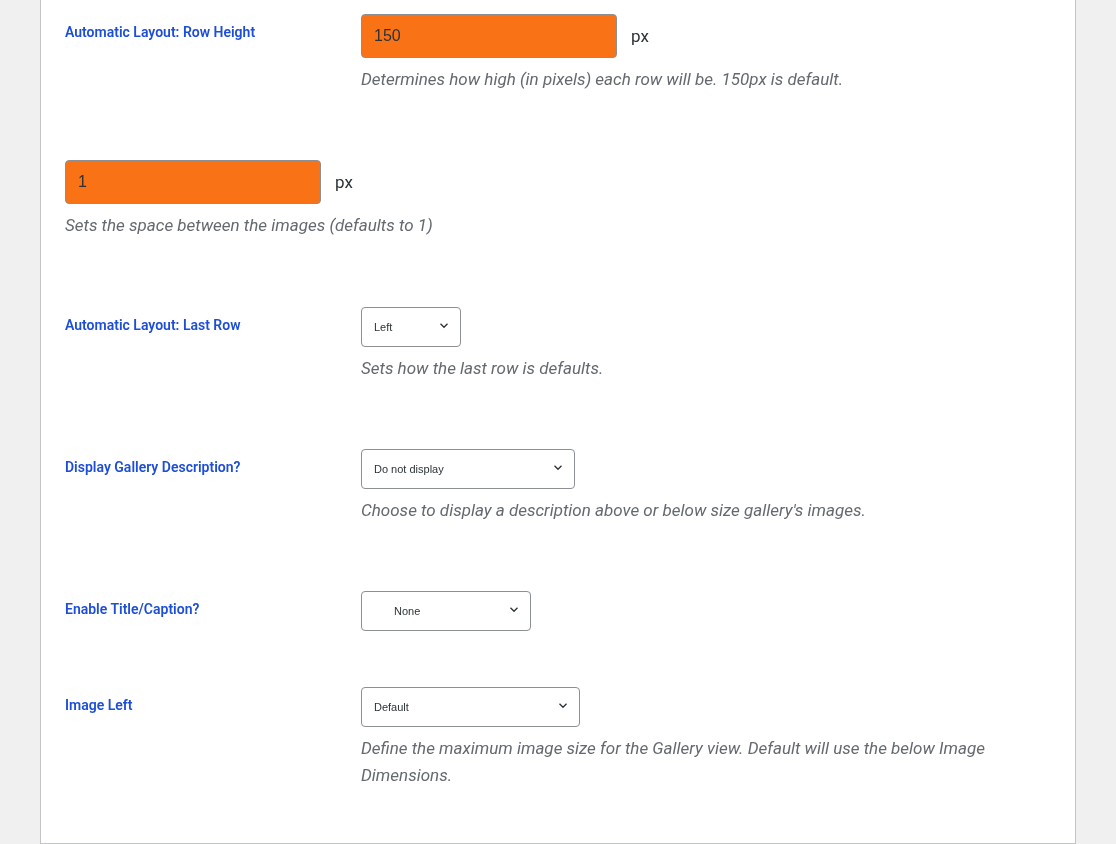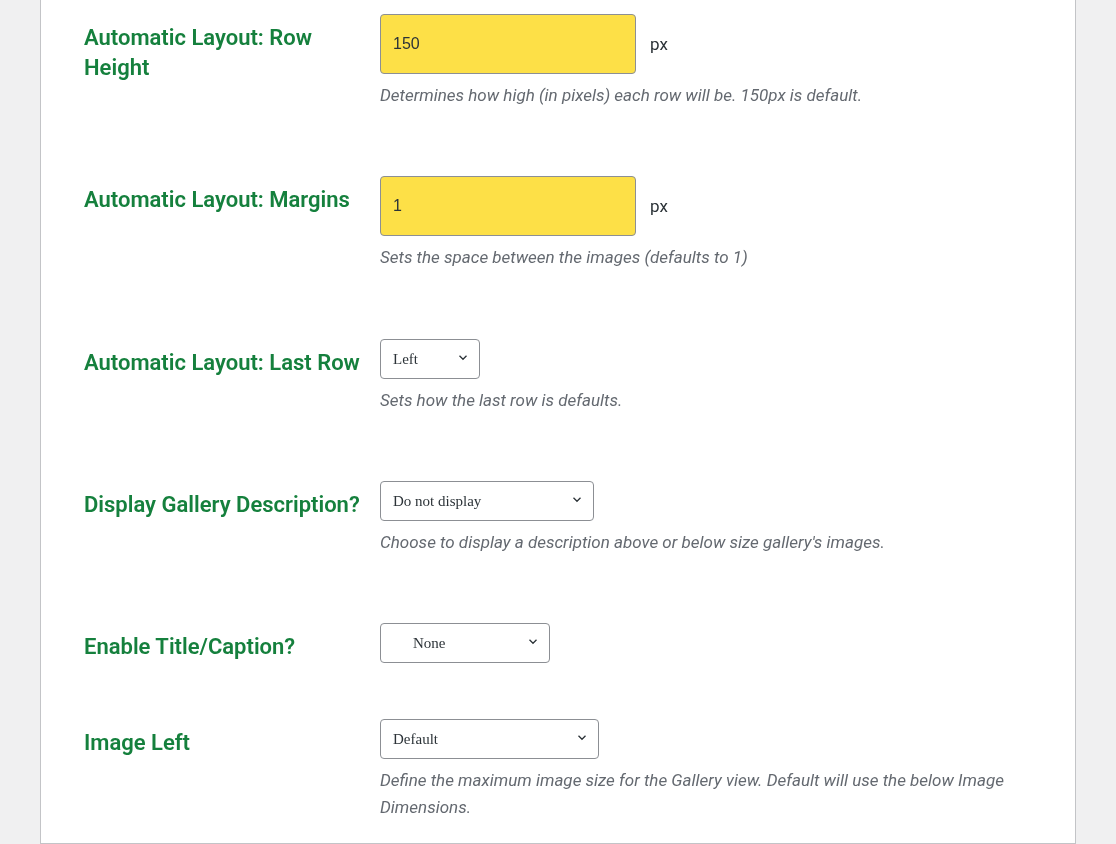--- a/index.html
+++ b/index.html
@@ -29,46 +29,45 @@
 
   .form-row {
     display: flex;
     align-items: flex-start;
     padding-top: 14px;
   }
   .label-col {
     width: 296px;
     flex: 0 0 296px;
     font-weight: 600;
-    font-size: 22px;
+    font-size: 14px;
     line-height: 1.35;
     padding-top: 9px;
-    color: #15803d;
-    margin-left: 19px;
+    color: #1d4ed8;
   }
   .field-col {
     flex: 1 1 auto;
     padding-bottom: 4px;
   }
 
   .ctl-line {
     display: flex;
     align-items: center;
     flex-wrap: wrap;
     gap: 10px 14px;
   }
 
   input.text-input {
     height: 42px;
     border: 1px solid #8c8f94;
     border-radius: 4px;
-    padding: 8px 12px;
+    padding: 0 12px;
     font-size: 16px;
     color: #2c3338;
-    background: #fde047;
+    background: #f97316;
     box-shadow: 0 0 0 transparent;
   }
   .w-230 { width: 230px; }
 
   .unit {
     font-size: 17px;
     color: #2c3338;
     text-align: right;
   }
 
@@ -78,24 +77,23 @@
   }
   .select-wrap select {
     -webkit-appearance: none;
     -moz-appearance: none;
     appearance: none;
     height: 40px;
     border: 1px solid #8c8f94;
     border-radius: 4px;
     background: #fff;
     padding: 0 40px 0 12px;
-    font-size: 15px;
+    font-size: 11px;
     color: #2c3338;
     cursor: pointer;
-    font-family: Liberation Serif, serif;
   }
   .select-wrap .chev {
     position: absolute;
     right: 10px;
     top: 50%;
     transform: translateY(-50%);
     pointer-events: none;
     color: #2c3338;
   }
   .w-100 select { width: 100px; }
@@ -131,21 +129,20 @@
           <input class="text-input w-230" type="text" value="150" style="">
           <span class="unit">px</span>
         </div>
         <div class="help">Determines how high (in pixels) each row will be. 150px is default.</div>
       </div>
     </div>
 
     <div class="gap-after"></div>
 
     <div class="form-row">
-      <div class="label-col">Automatic Layout: Margins</div>
       <div class="field-col">
         <div class="ctl-line">
           <input class="text-input w-230" type="text" value="1" style="">
           <span class="unit">px</span>
         </div>
         <div class="help">Sets the space between the images (defaults to 1)</div>
       </div>
     </div>
 
     <div class="gap-after"></div>

